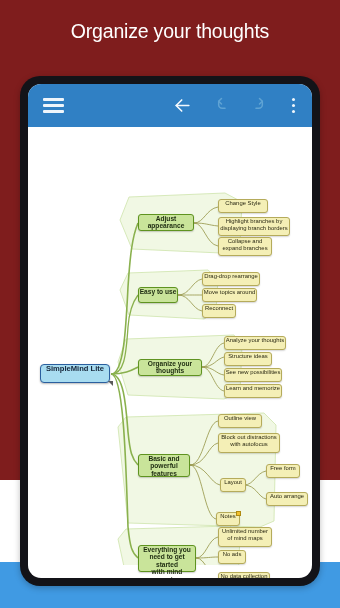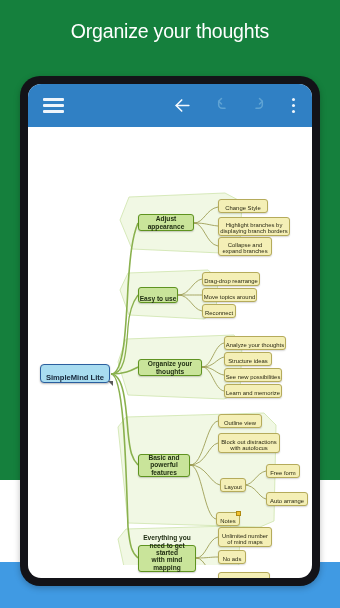--- a/index.html
+++ b/index.html
@@ -4,21 +4,21 @@
 <style>
   * { box-sizing: border-box; margin: 0; padding: 0; }
   html, body {
     width: 340px; height: 608px;
     overflow: hidden;
     font-family: "Liberation Sans", sans-serif;
   }
   #page {
     position: relative;
     width: 340px; height: 480px;
-    background: #15803d;
+    background: #7f1d1d;
   }
   #bg-bottom {
     position: absolute;
     left: 0; top: 562px; width: 340px; height: 46px;
     background: #409ae3;
   }
 
   
   #headline {
     position: absolute;
@@ -85,21 +85,21 @@
   }
   #canvas svg.links {
     position: absolute; left: 0; top: 0;
     width: 284px; height: 438px;
     pointer-events: none;
   }
 
   
   .node {
     position: absolute;
-    display: flex; align-items: flex-end; justify-content: center;
+    display: flex; align-items: flex-start; justify-content: center;
     text-align: center;
     border-radius: 3px;
     line-height: 1.12;
     white-space: pre-line;
   }
   .node.root {
     background: #a8dcf0;
     border: 1.4px solid #2b5f9e;
     color: #16263a;
     font-size: 7.6px;

